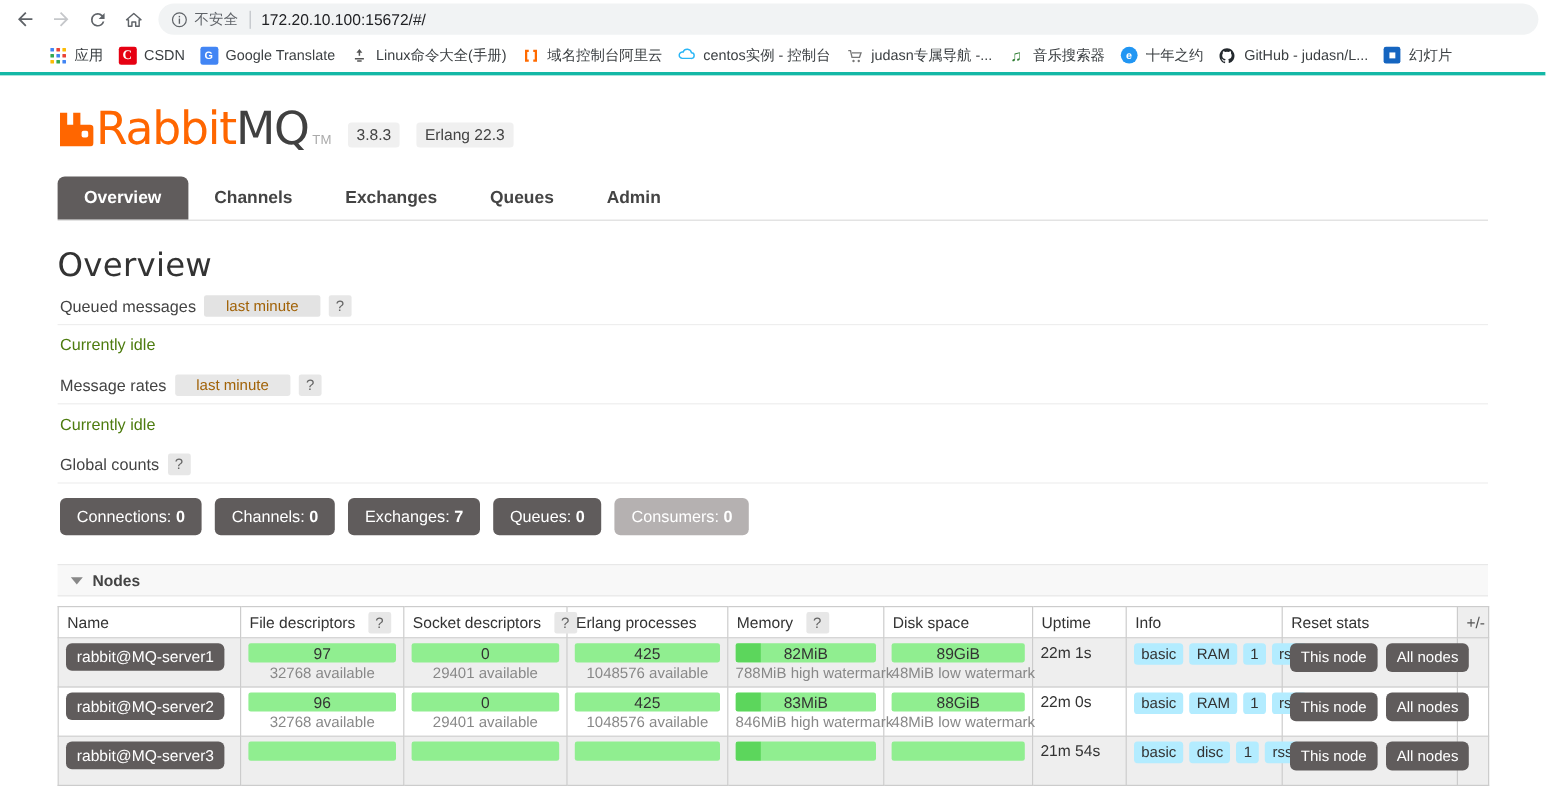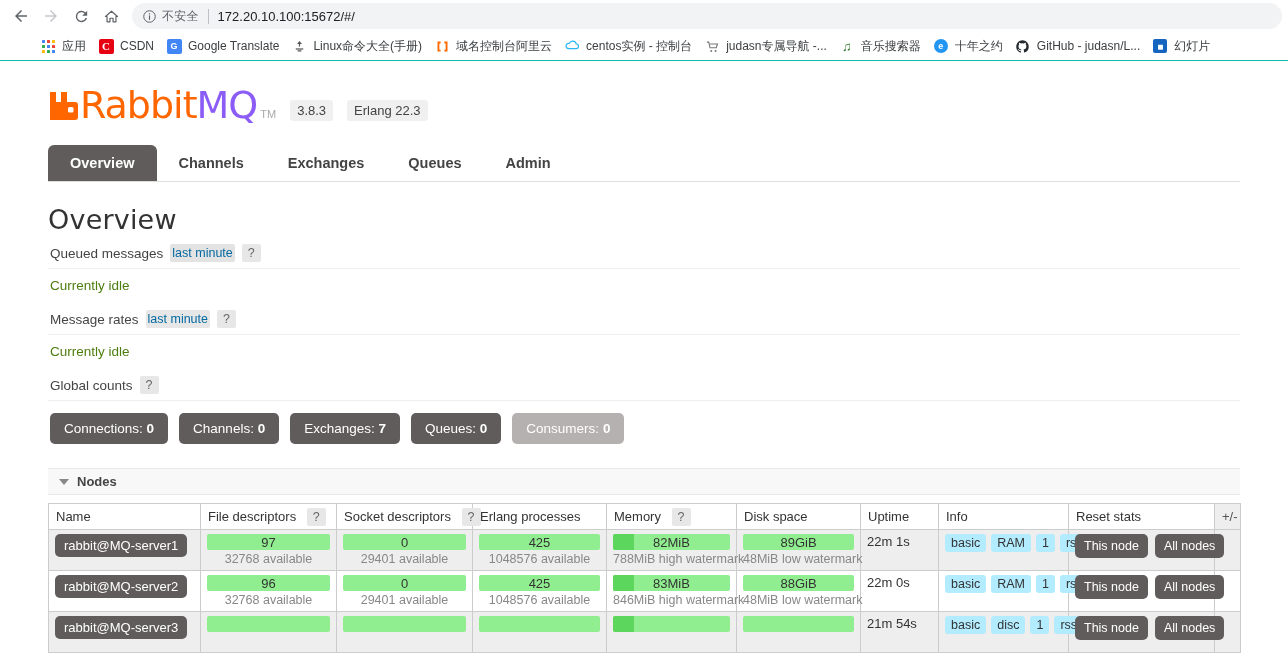--- a/index.html
+++ b/index.html
@@ -8,21 +8,21 @@
     width: 1288px; height: 660px;
     overflow: hidden;
     background: #ffffff;
     font-family: "Liberation Sans", sans-serif;
   }
 
   
   #browser-chrome {
     width: 1288px;
     background: #ffffff;
-    border-bottom: 1px solid #14b8a6;
+    border-bottom: 3px solid #14b8a6;
   }
   #toolbar {
     height: 32px;
     display: flex;
     align-items: center;
     padding: 0 6px;
   }
   .nav-btn {
     width: 30px; height: 28px;
     display: flex; align-items: center; justify-content: center;
@@ -112,21 +112,21 @@
   
   #rmq-header {
     display: flex;
     align-items: flex-end;
     padding-top: 26px;
     height: 66px;
   }
   #logo-wrap { display: flex; align-items: baseline; }
   #logo-mark { margin-right: 2px; align-self: center; position: relative; top: 1px; }
   .logo-rabbit { font-size: 38px; color: #f60; font-weight: 400; letter-spacing: -1px; font-family: "DejaVu Sans", sans-serif; }
-  .logo-mq { font-size: 38px; color: #8b5cf6; font-weight: 400; letter-spacing: -1px; font-family: "DejaVu Sans", sans-serif; }
+  .logo-mq { font-size: 38px; color: #404040; font-weight: 400; letter-spacing: -1px; font-family: "DejaVu Sans", sans-serif; }
   .logo-tm { font-size: 11px; color: #aaa; margin-left: 3px; }
   .ver-pill {
     display: inline-block;
     background: #f0f0f0;
     color: #444;
     font-size: 13px;
     padding: 3px 7px;
     border-radius: 3px;
     margin-left: 14px;
     position: relative;
@@ -188,22 +188,22 @@
   .sub-head {
     font-size: 13.5px;
     color: #444;
     padding: 9px 0 6px 2px;
     border-bottom: 1px solid #eee;
     display: flex;
     align-items: center;
   }
   .chip {
     background: #e7e7e7;
-    color: #0369a1;
-    padding: 2px 2px;
+    color: #a16207;
+    padding: 2px 18px;
     border-radius: 2px;
     margin-left: 7px;
     font-size: 12.5px;
   }
   .chip.qm { background: #e3e3e3; }
   .help {
     background: #e7e7e7;
     color: #666;
     border-radius: 2px;
     padding: 2px 6px;

